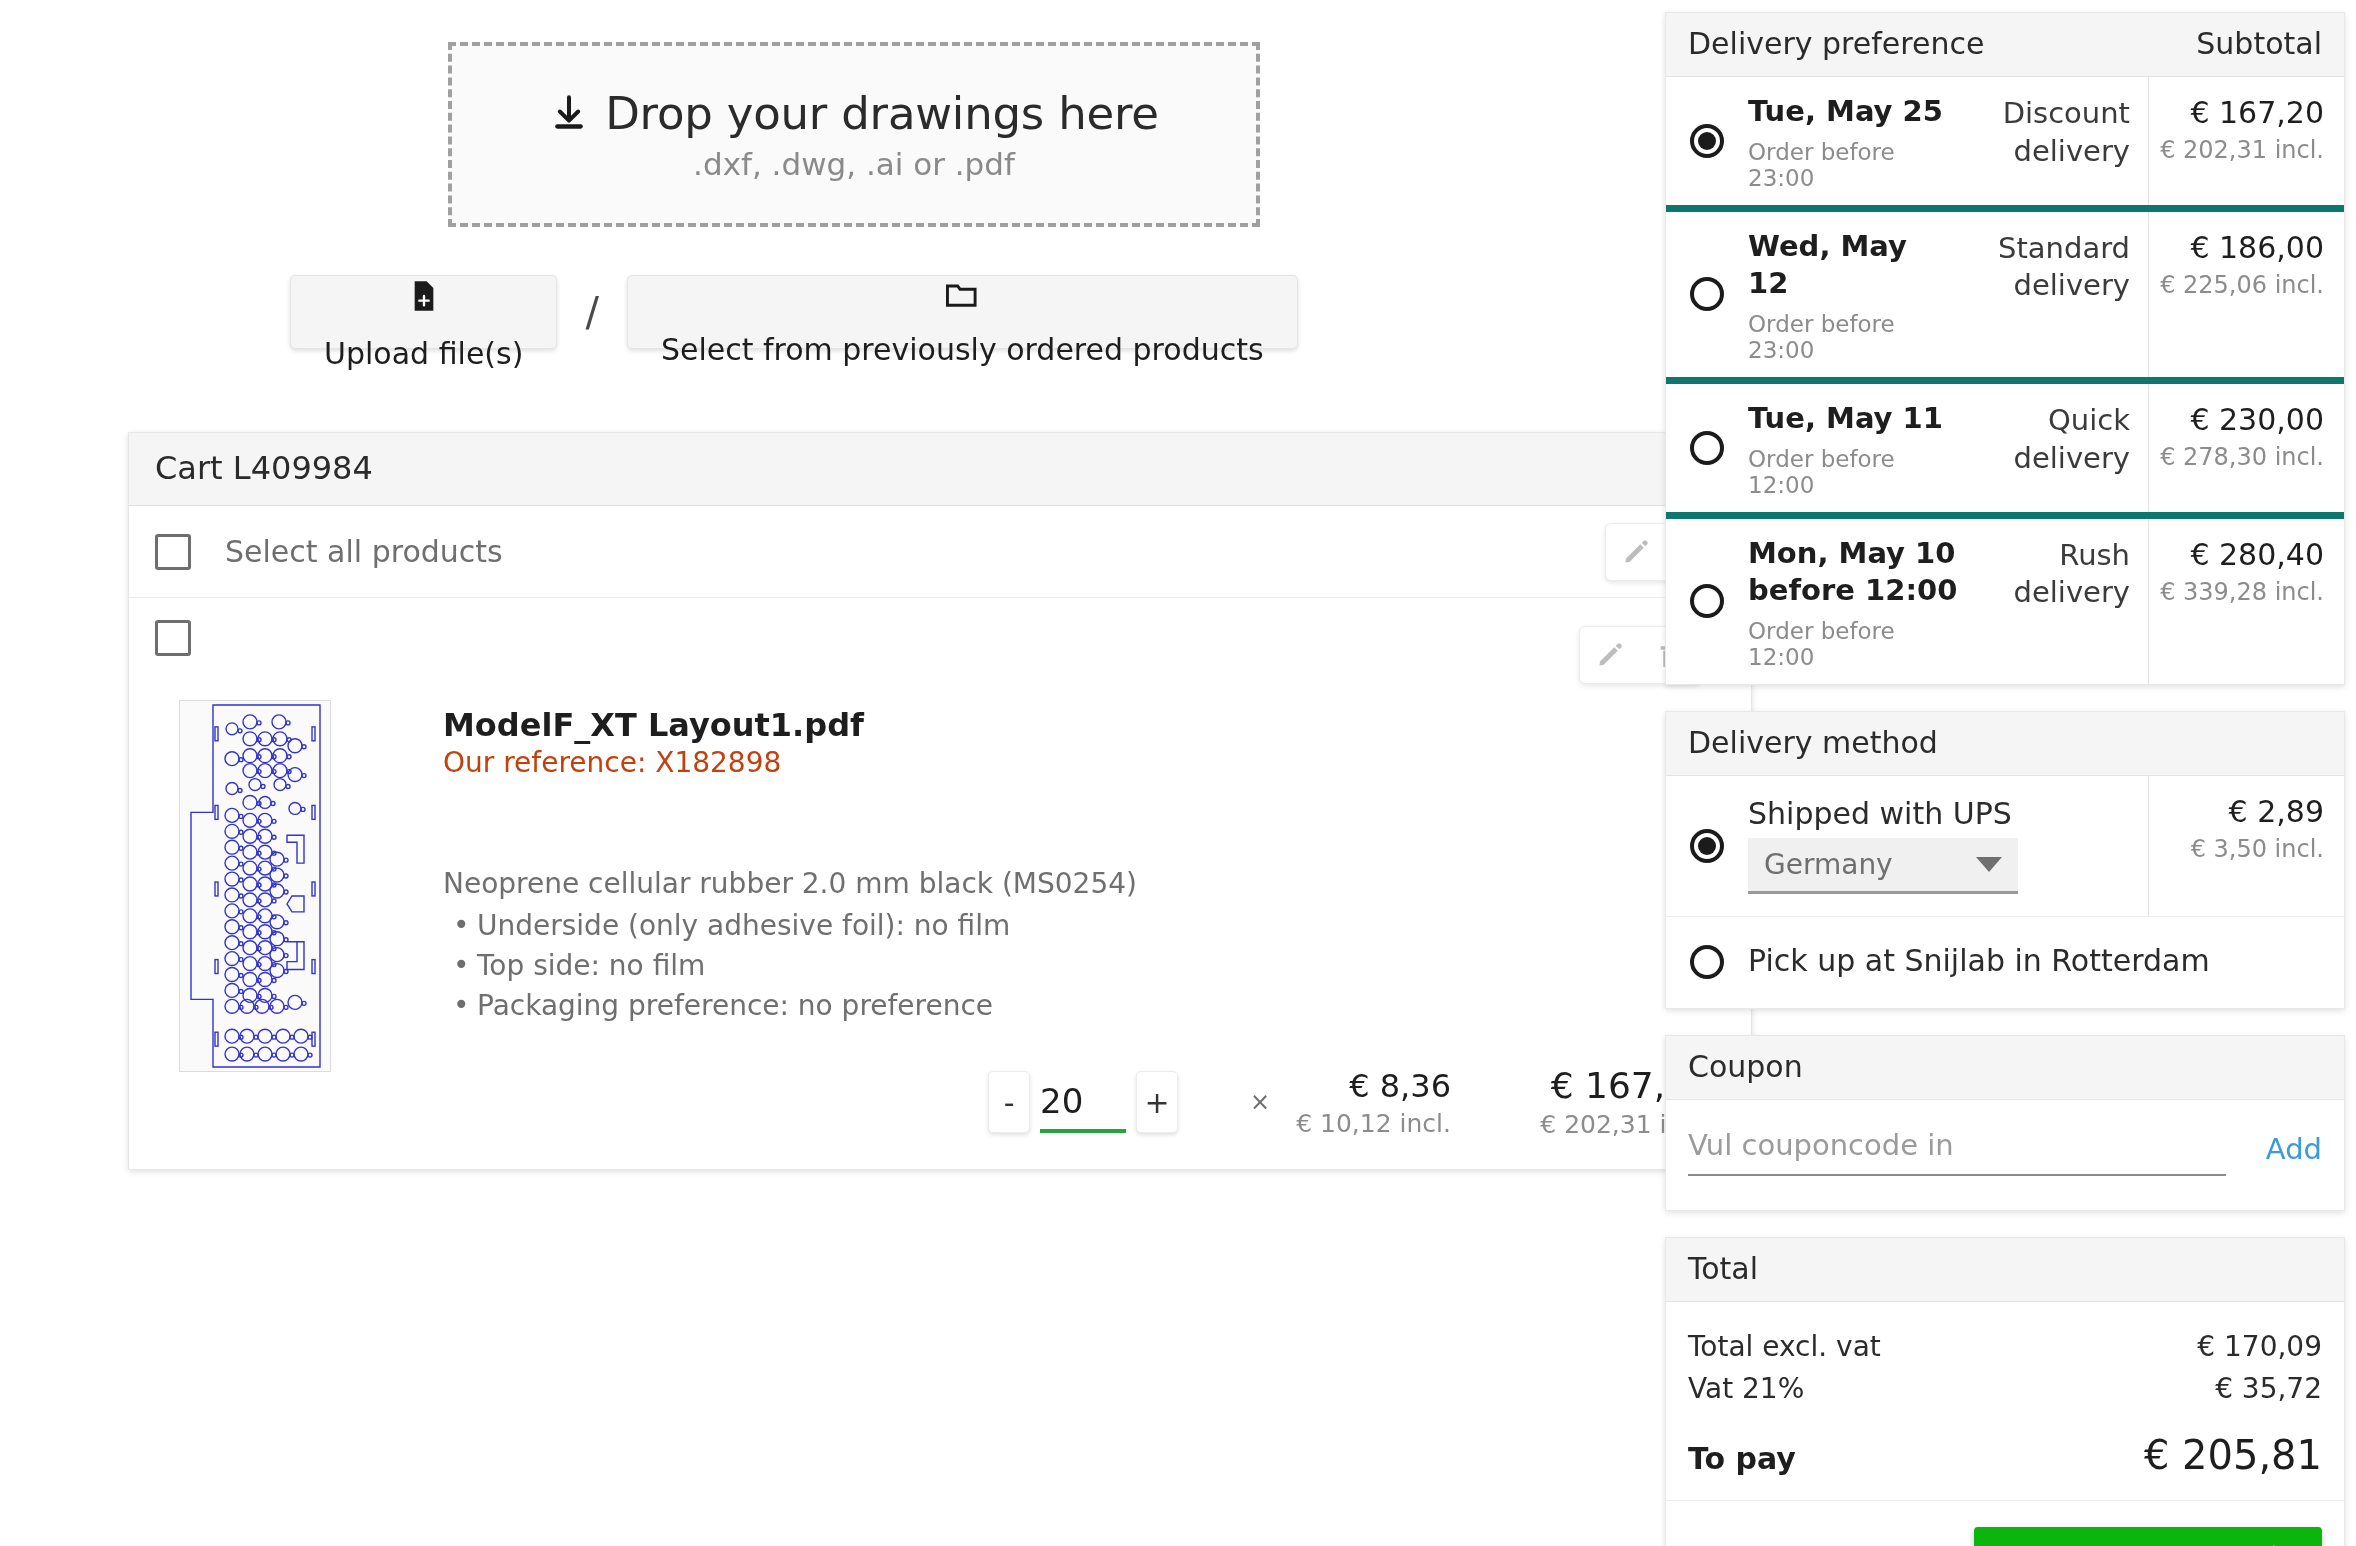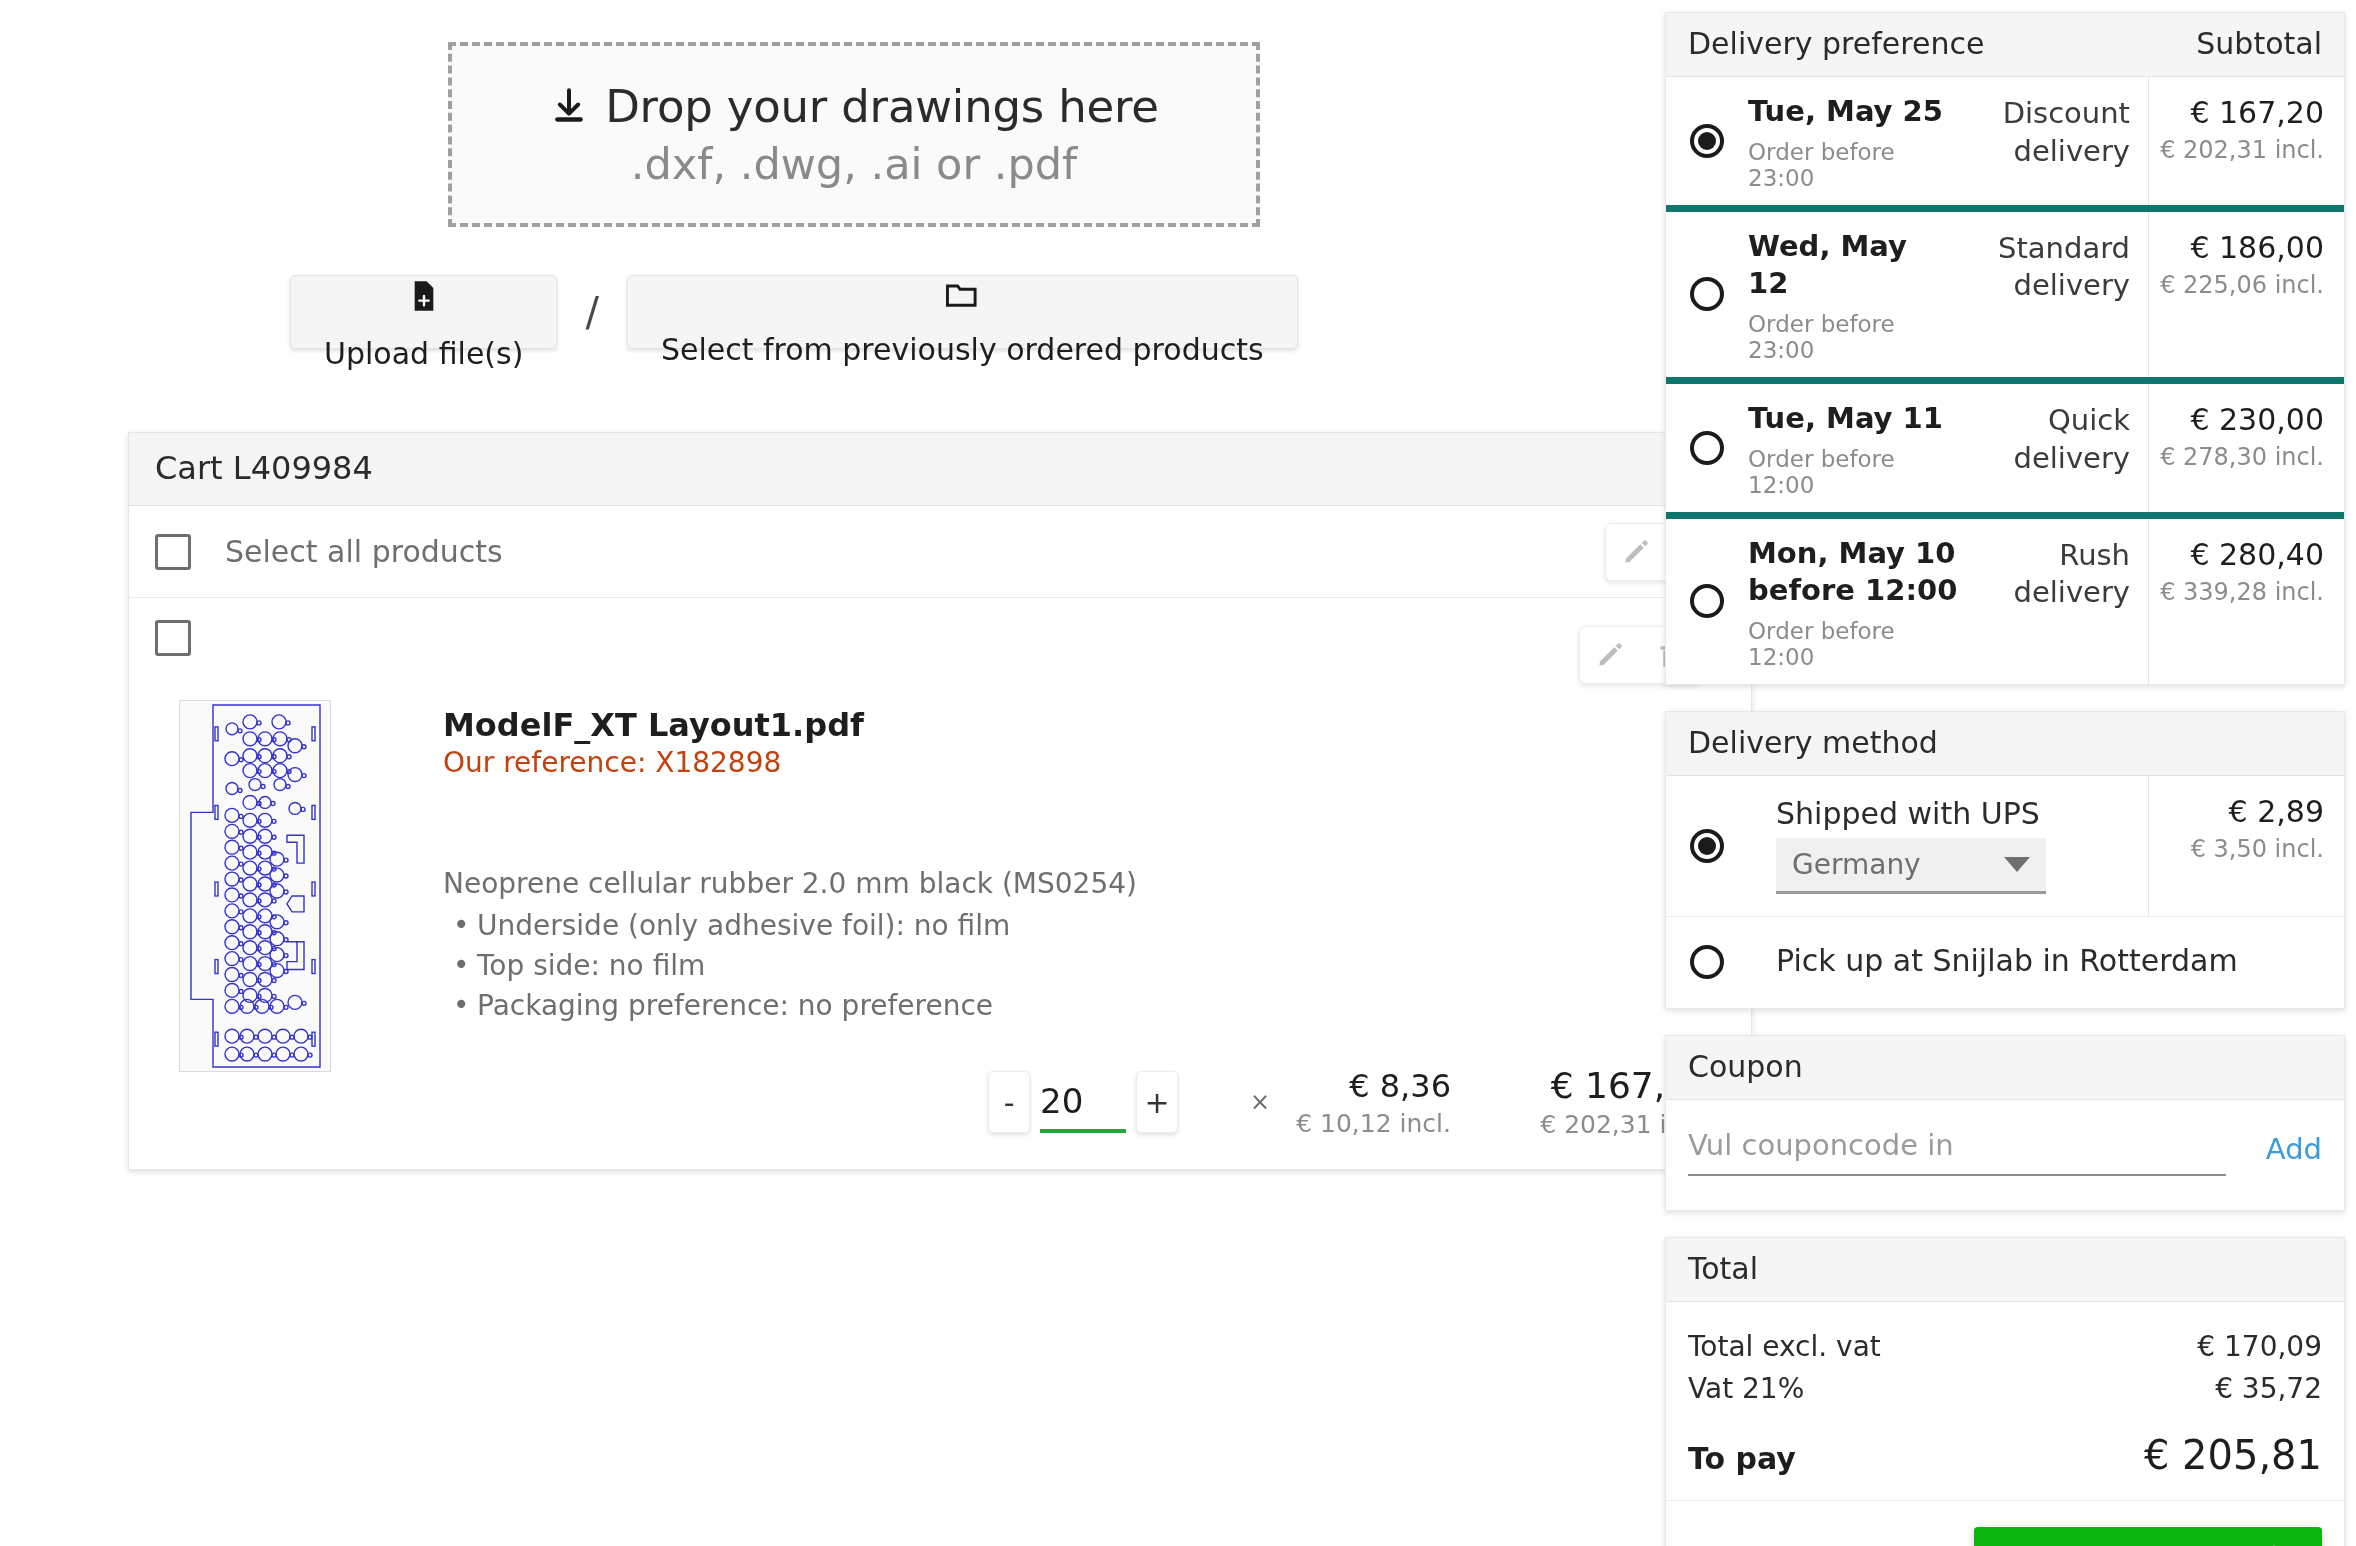--- a/index.html
+++ b/index.html
@@ -22,21 +22,21 @@
     background: #fafafa;
     display: flex; flex-direction: column;
     align-items: center; justify-content: center;
   }
   .dz-main {
     font-size: 45px; font-weight: 400; color: #2b2b2b;
     display: flex; align-items: center; gap: 16px;
     letter-spacing: -0.2px;
   }
   .dz-icon { display: inline-flex; align-items: center; }
-  .dz-sub { font-size: 43px; color: #8a8a8a; margin-top: 6px; }
+  .dz-sub { font-size: 31px; color: #8a8a8a; margin-top: 6px; }
 
   .btn-row {
     position: absolute; left: 290px; top: 275px;
     display: flex; align-items: center; gap: 22px;
   }
   .btn {
     background: #f5f5f5;
     border: 1px solid #e4e4e4;
     border-radius: 5px;
     box-shadow: 0 2px 4px rgba(0,0,0,0.13);
@@ -192,21 +192,21 @@
   }
   .opt-price {
     width: 196px; flex: 0 0 auto;
     border-left: 1px solid #e4e4e4;
     text-align: right; padding: 18px 20px 0 10px;
   }
   .p-ex { font-size: 30px; color: #1e1e1e; }
   .p-in { font-size: 24px; color: #8c8c8c; margin-top: 6px; }
 
   
-  .dm-row { display: flex; align-items: stretch; border-bottom: 1px solid #ececec; gap: 28px; }
+  .dm-row { display: flex; align-items: stretch; border-bottom: 1px solid #ececec; }
   .dm-row:last-child { border-bottom: none; }
   .dm-mid { flex: 1 1 auto; padding: 18px 18px 22px 0; }
   .dm-label { font-size: 30px; color: #2b2b2b; line-height: 1.3; }
   .select {
     margin-top: 5px; width: 270px; height: 56px;
     background: #f0f0f0; border-bottom: 3px solid #9a9a9a;
     display: flex; align-items: center; justify-content: space-between;
     padding: 0 16px; font-size: 28px; color: #6f6f6f; cursor: pointer;
   }
   .caret {

